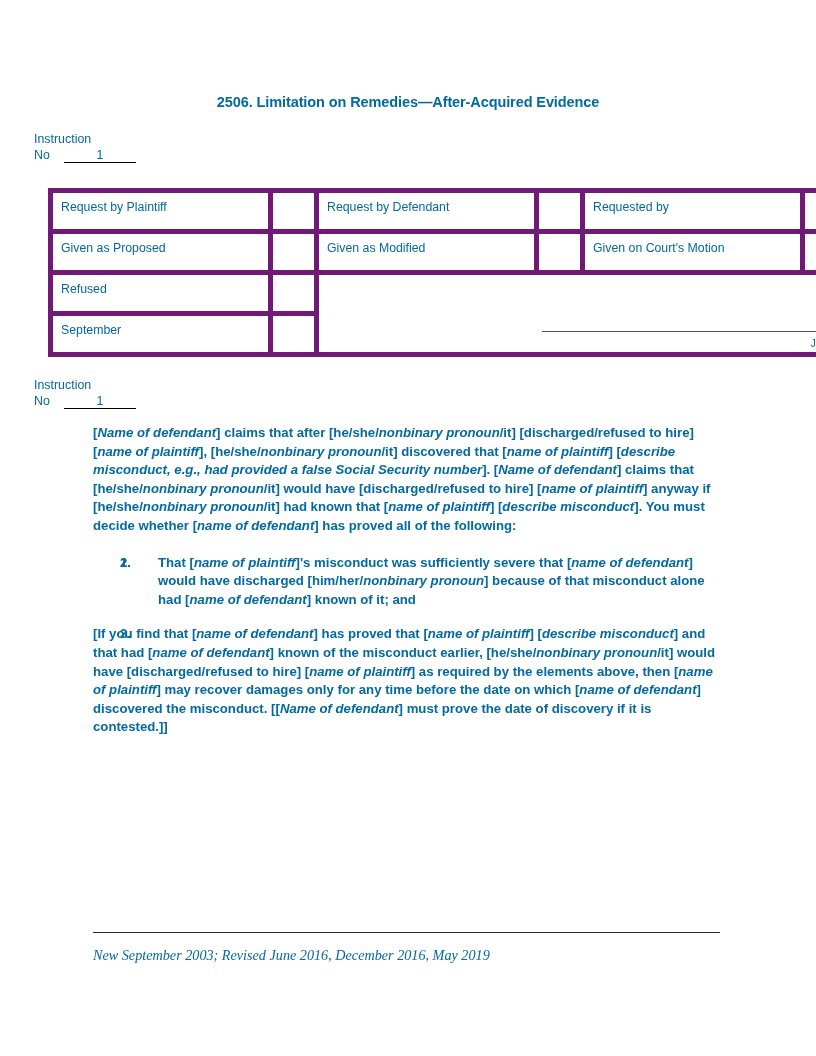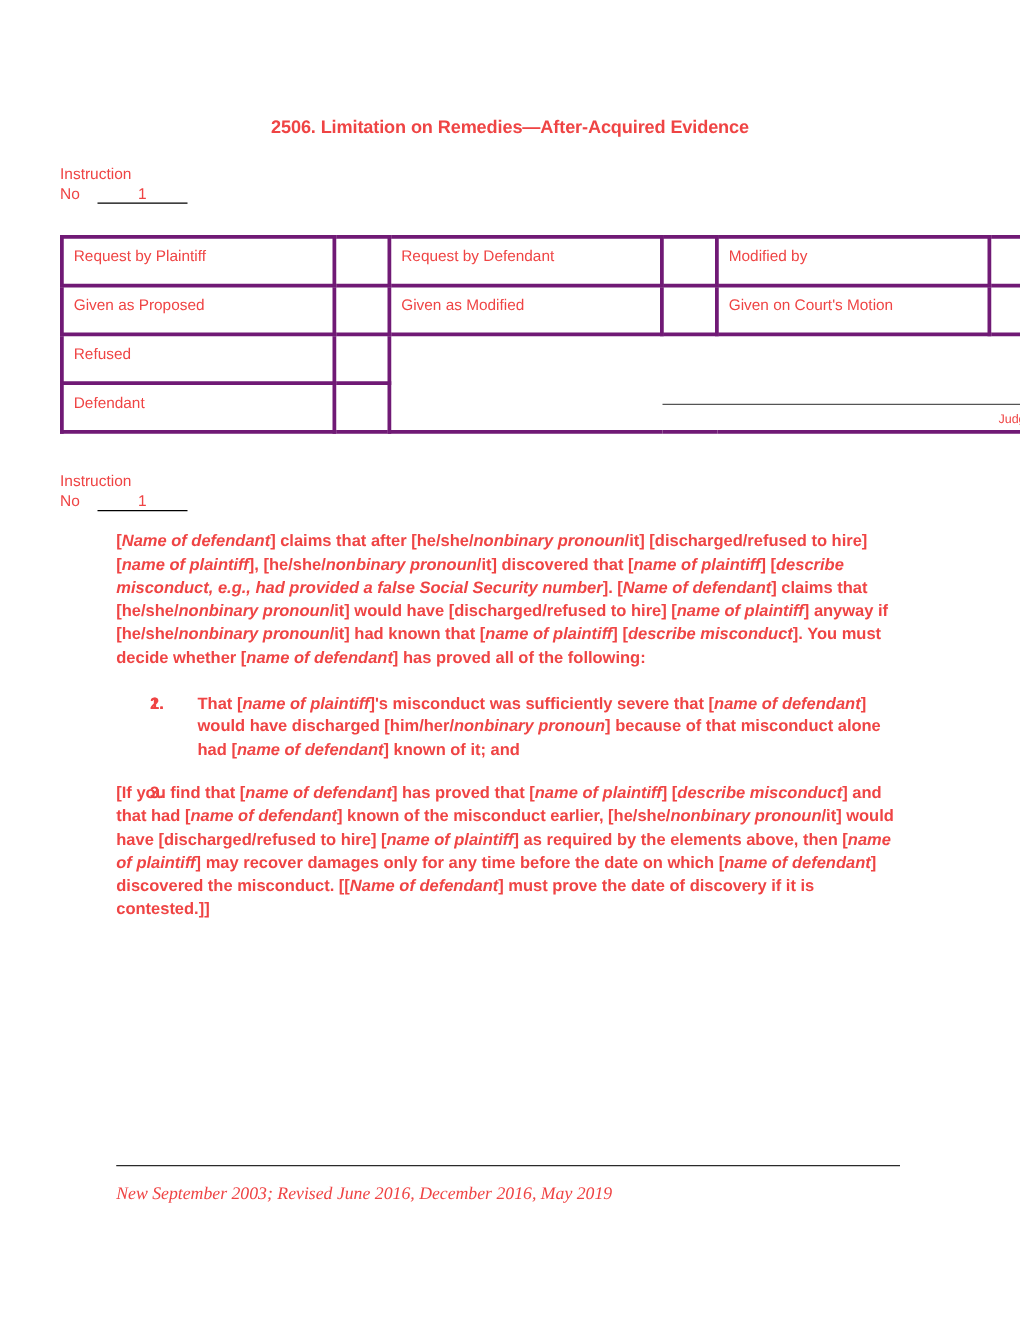--- a/index.html
+++ b/index.html
@@ -7,41 +7,41 @@
     margin: 0;
     padding: 0;
     background: #ffffff;
   }
   .page {
     position: relative;
     width: 816px;
     height: 1056px;
     background: #ffffff;
     font-family: "Liberation Sans", sans-serif;
-    color: #ef4444;
+    color: #0369a1;
     overflow: hidden;
     box-sizing: border-box;
   }
 
   
   .doc-title {
     position: absolute;
     left: 0;
     top: 94px;
     width: 816px;
     text-align: center;
     font-size: 14.5px;
     font-weight: bold;
     letter-spacing: -0.1px;
   }
 
   
   .instr-block {
     position: absolute;
-    left: 48px;
+    left: 34px;
     font-size: 12.4px;
     line-height: 15.5px;
     white-space: nowrap;
   }
   .instr-block .ln1 { display: block; }
   .instr-block .ln2 {
     display: flex;
     align-items: flex-end;
   }
   .instr-block .no-label { display: inline-block; }
@@ -63,21 +63,21 @@
   .disp-table {
     position: absolute;
     left: 48px;
     top: 188px;
     width: 720px;
     border-collapse: collapse;
     table-layout: fixed;
     font-size: 12.3px;
   }
   .disp-table td {
-    border: 3px solid #701a75;
+    border: 5px solid #701a75;
     padding: 7px 0 7px 8px;
     vertical-align: top;
     height: 22px;
   }
   .col-wide  { width: 207px; }
   .col-check { width: 33px; }
   .cell-blank { padding: 0 !important; }
 
   .sig-wrap {
     position: relative;
@@ -167,21 +167,21 @@
     </span>
   </div>
 
   <table class="disp-table">
     <tbody>
       <tr>
         <td class="col-wide">Request by Plaintiff</td>
         <td class="col-check"></td>
         <td class="col-wide">Request by Defendant</td>
         <td class="col-check"></td>
-        <td class="col-wide">Modified by</td>
+        <td class="col-wide">Requested by</td>
         <td class="col-check"></td>
       </tr>
       <tr>
         <td class="col-wide">Given as Proposed</td>
         <td class="col-check"></td>
         <td class="col-wide">Given as Modified</td>
         <td class="col-check"></td>
         <td class="col-wide">Given on Court's Motion</td>
         <td class="col-check"></td>
       </tr>
@@ -189,21 +189,21 @@
         <td class="col-wide">Refused</td>
         <td class="col-check"></td>
         <td class="cell-blank" colspan="4" rowspan="2">
           <div class="sig-wrap">
             <div class="sig-line"></div>
             <div class="sig-label">Judge</div>
           </div>
         </td>
       </tr>
       <tr>
-        <td class="col-wide">Defendant</td>
+        <td class="col-wide">September</td>
         <td class="col-check"></td>
       </tr>
     </tbody>
   </table>
 
   <div class="instr-block" id="instr-2">
     <span class="ln1">Instruction</span>
     <span class="ln2">
       <span class="no-label">No</span>
       <span class="instr-rule">1</span>

